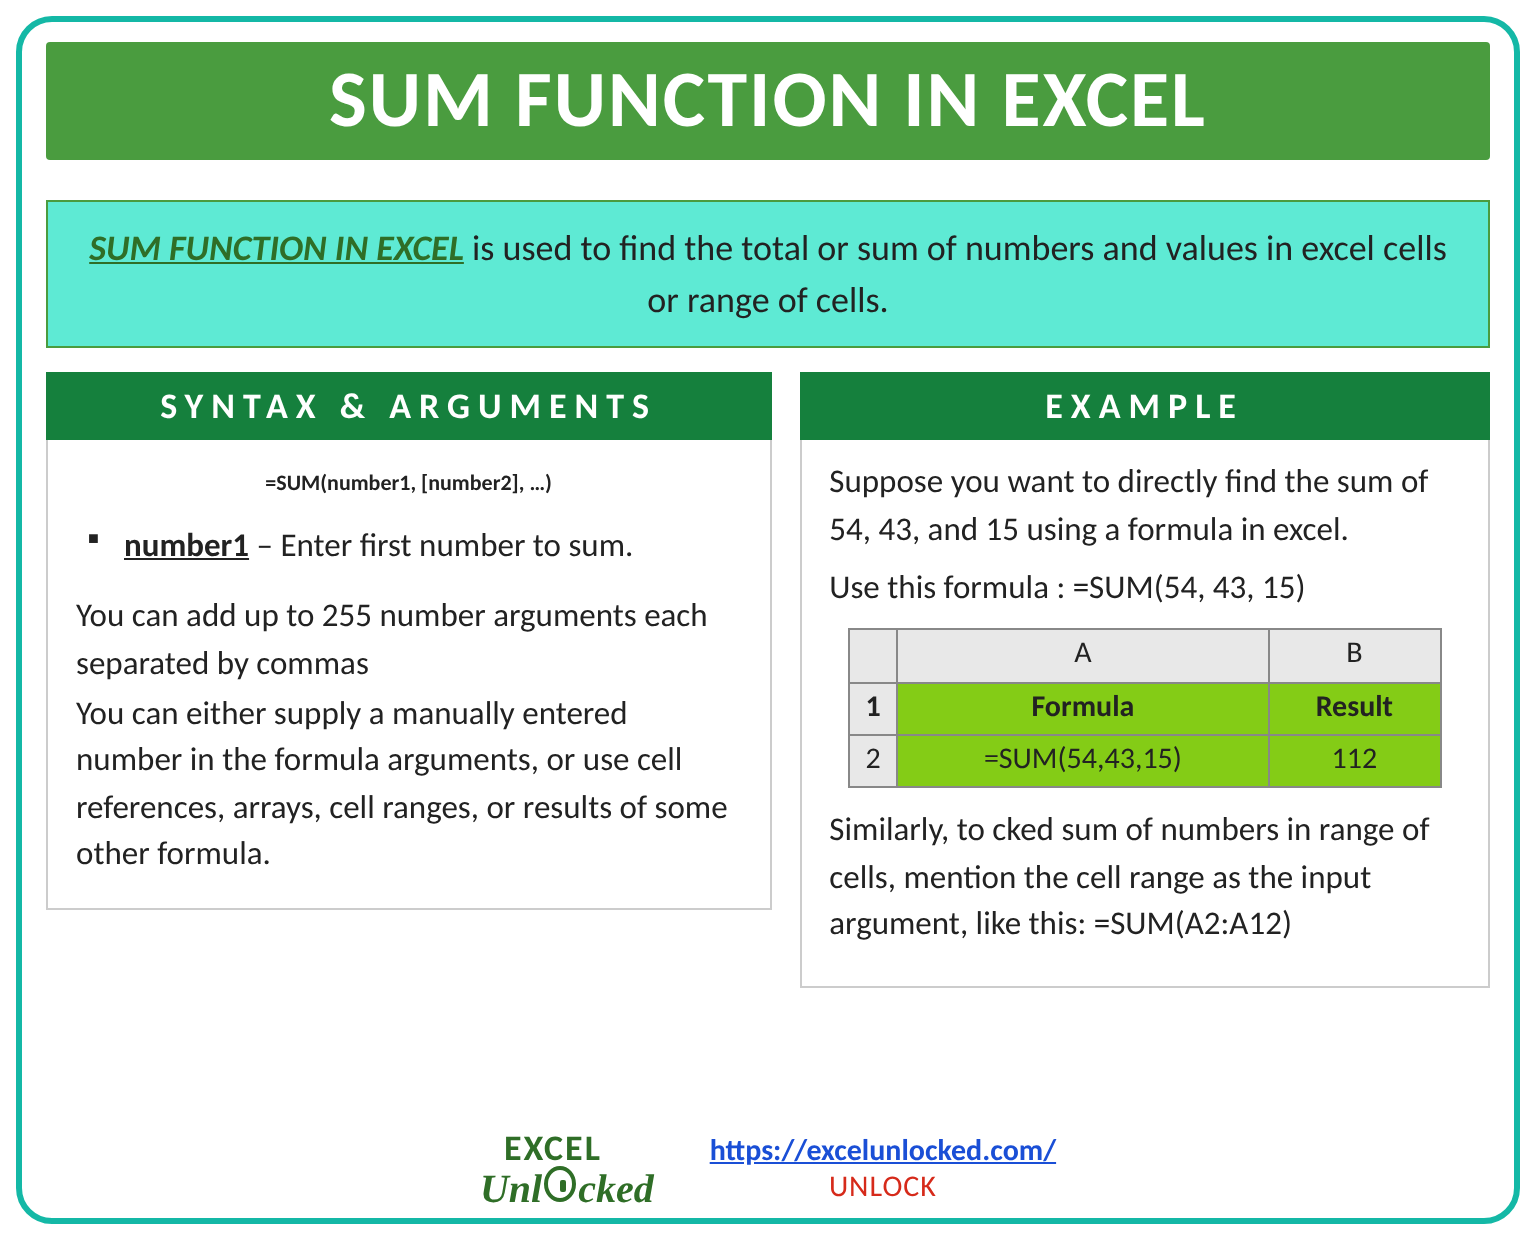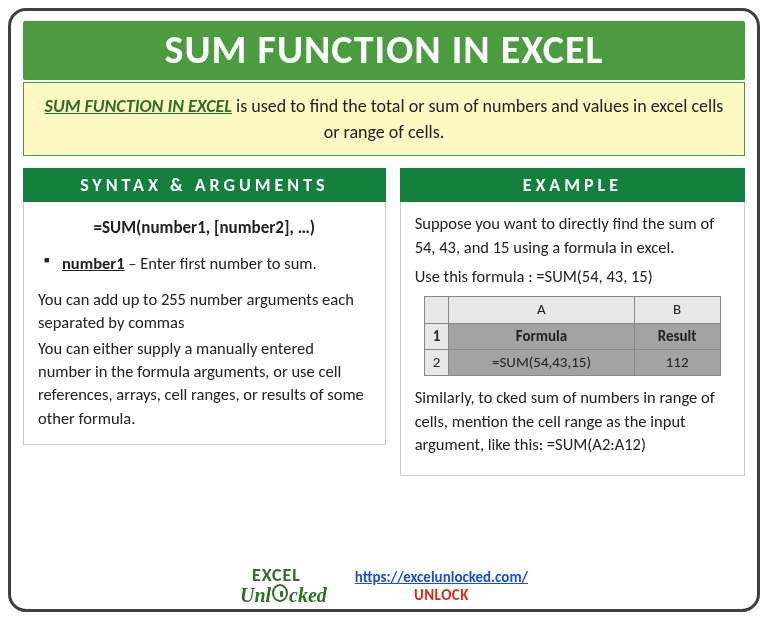--- a/index.html
+++ b/index.html
@@ -5,40 +5,40 @@
   * { box-sizing: border-box; margin: 0; padding: 0; }
   body {
     font-family: 'Segoe UI', Calibri, Arial, sans-serif;
     background: #fff;
     width: 768px;
     height: 629px;
     overflow: hidden;
   }
   .card {
     margin: 8px;
-    border: 3px solid #404040;
+    border: 3px solid #14b8a6;
     border-radius: 18px;
     padding: 10px 12px 8px 12px;
     height: 604px;
     position: relative;
     background: #fff;
   }
   .title-banner {
     background: #4a9c3f;
     color: #fff;
     text-align: center;
     font-size: 40px;
     font-weight: 700;
     letter-spacing: 1px;
     padding: 4px 0 6px 0;
     border-radius: 2px;
   }
   .desc-banner {
-    margin-top: 2px;
-    background: #fef9c3;
+    margin-top: 20px;
+    background: #5eead4;
     border: 1px solid #4a9c3f;
     padding: 10px 18px;
     text-align: center;
     font-size: 18px;
     color: #222;
     line-height: 1.45;
   }
   .desc-banner .lead {
     color: #2f6e27;
     font-weight: 700;
@@ -66,21 +66,21 @@
     border-right: 1px solid #ccc;
     border-bottom: 1px solid #ccc;
     padding: 10px 14px 12px 14px;
     font-size: 16.5px;
     color: #222;
     line-height: 1.42;
   }
   .syntax-formula {
     text-align: center;
     font-weight: 700;
-    font-size: 17px;
+    font-size: 11px;
     margin: 4px 0 12px 0;
   }
   ul.args { list-style: none; margin: 0 0 12px 6px; }
   ul.args li { position: relative; padding-left: 18px; margin-bottom: 4px; }
   ul.args li::before {
     content: "■";
     position: absolute;
     left: 0;
     top: 2px;
     font-size: 9px;
@@ -92,21 +92,21 @@
   .excel-table {
     border-collapse: collapse;
     width: 94%;
     margin: 8px auto 10px auto;
     font-size: 15px;
   }
   .excel-table th, .excel-table td {
     border: 1px solid #888;
     text-align: center;
     padding: 2px 6px;
-    background: #a3a3a3;
+    background: #84cc16;
   }
   .excel-table .corner {
     background: #e8e8e8;
     width: 24px;
   }
   .excel-table .colhead {
     background: #e8e8e8;
     font-weight: 400;
   }
   .excel-table .rowhead {
@@ -148,21 +148,21 @@
   .lock-icon::after {
     content: "";
     position: absolute;
     width: 3px; height: 6px;
     background: #2f6e27;
     left: 6px; top: 5px;
     border-radius: 1px;
   }
   .footer-links { text-align: left; font-size: 15px; line-height: 1.2; }
   .footer-links .url { color: #1a4fd6; text-decoration: underline; font-weight: 600; }
-  .footer-links .unlock { color: #d62a1a; font-weight: 700; letter-spacing: 0.5px; display:block; text-align:center; }
+  .footer-links .unlock { color: #d62a1a; font-weight: 400; letter-spacing: 0.5px; display:block; text-align:center; }
 </style>
 </head>
 <body>
 
 <div class="card">
 
   <div class="title-banner">
     <span>SUM FUNCTION IN EXCEL</span>
   </div>
 

